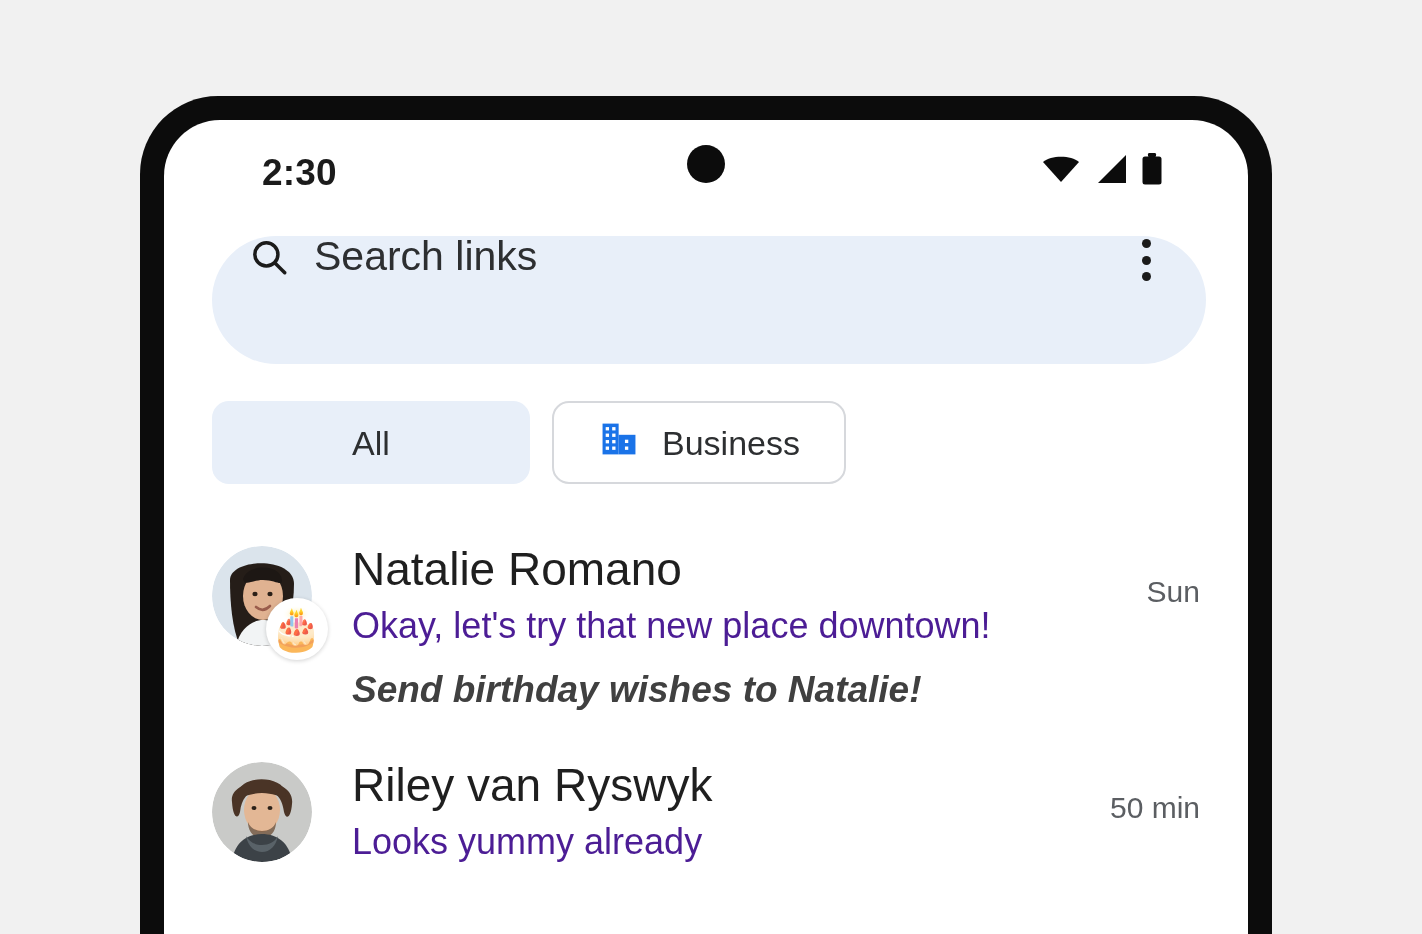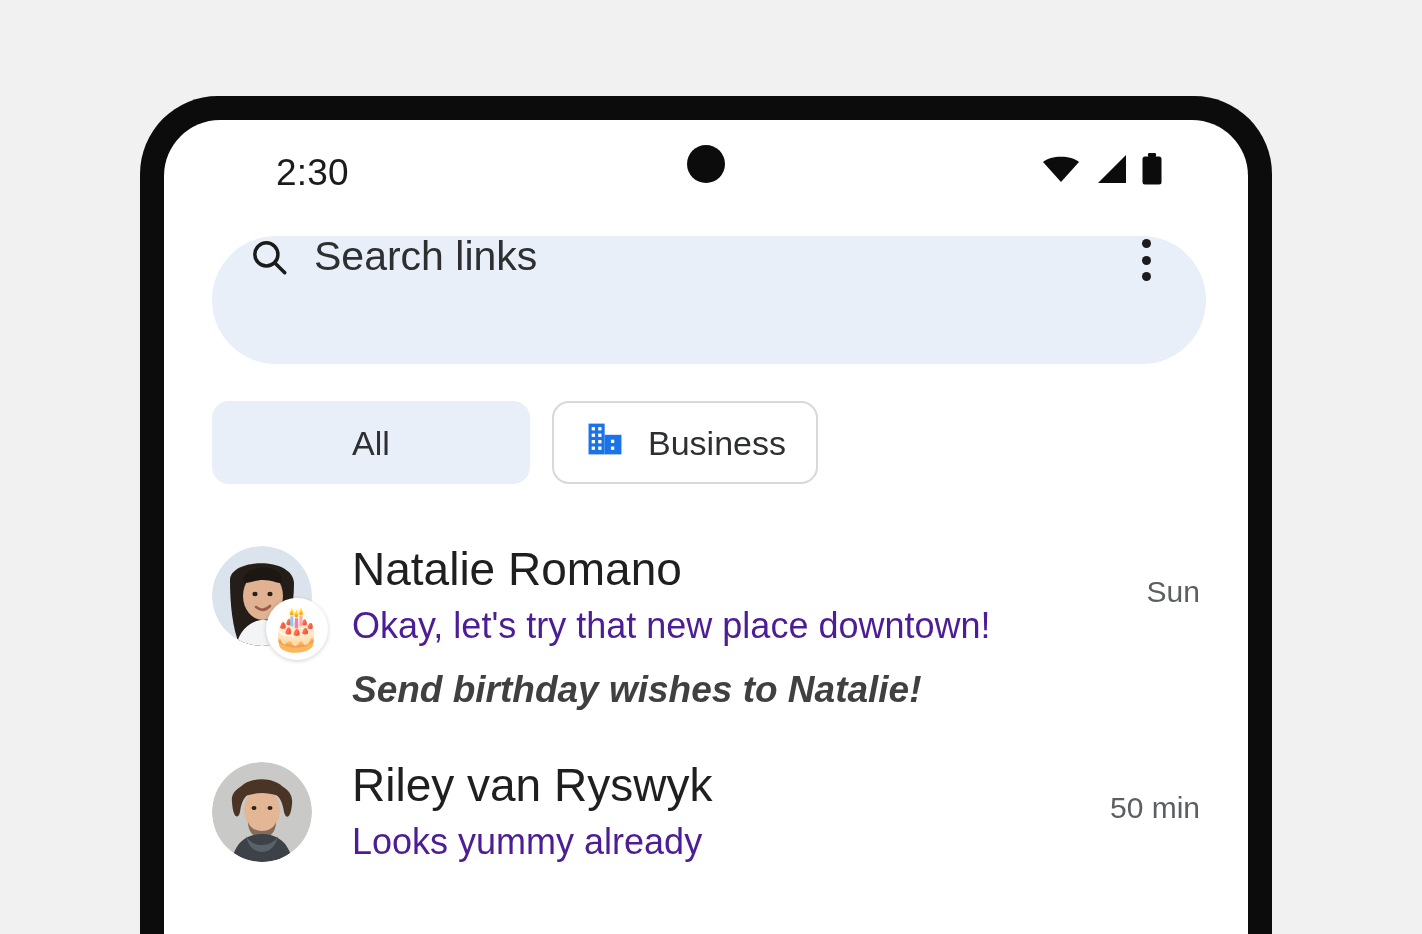--- a/index.html
+++ b/index.html
@@ -36,24 +36,24 @@
     overflow: hidden;
   }
 
   
   #status-bar {
     position: relative;
     height: 104px;
   }
   #status-time {
     position: absolute;
-    left: 112px;
+    left: 98px;
     top: 34px;
     font-size: 37px;
-    font-weight: 400;
+    font-weight: 700;
     color: #1b1b1b;
     letter-spacing: 0.2px;
     line-height: 1;
   }
   #camera-punch-hole {
     position: absolute;
     left: 50%;
     transform: translateX(-50%);
     top: 25px;
     width: 38px;
@@ -128,21 +128,21 @@
     gap: 22px;
   }
   .chip {
     height: 83px;
     border-radius: 17px;
     display: flex;
     align-items: center;
     justify-content: center;
     gap: 22px;
     box-sizing: border-box;
-    padding: 0 30px;
+    padding: 0 44px;
     font-size: 34px;
     color: #2d2f31;
     white-space: nowrap;
   }
   .chip.selected {
     background: #e8eff9;
     border: none;
     width: 318px;
   }
   .chip.outlined {

